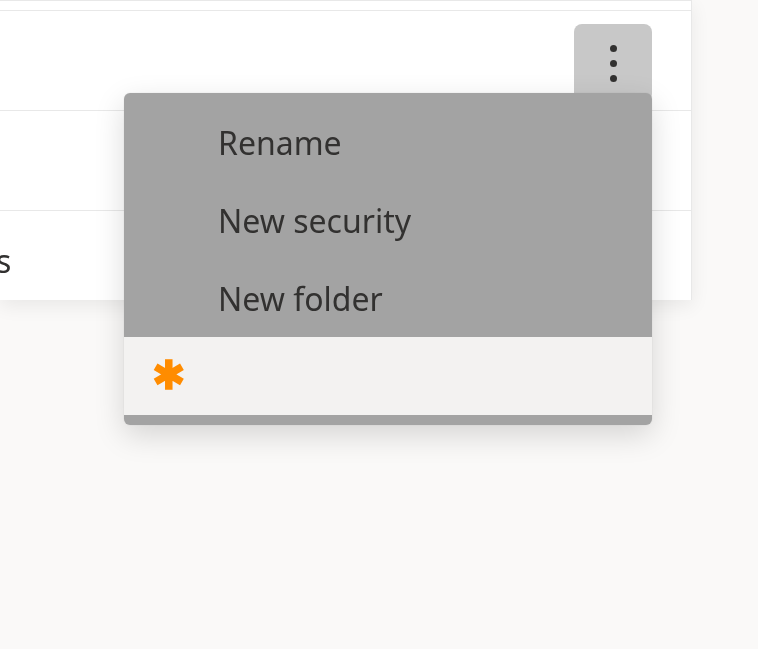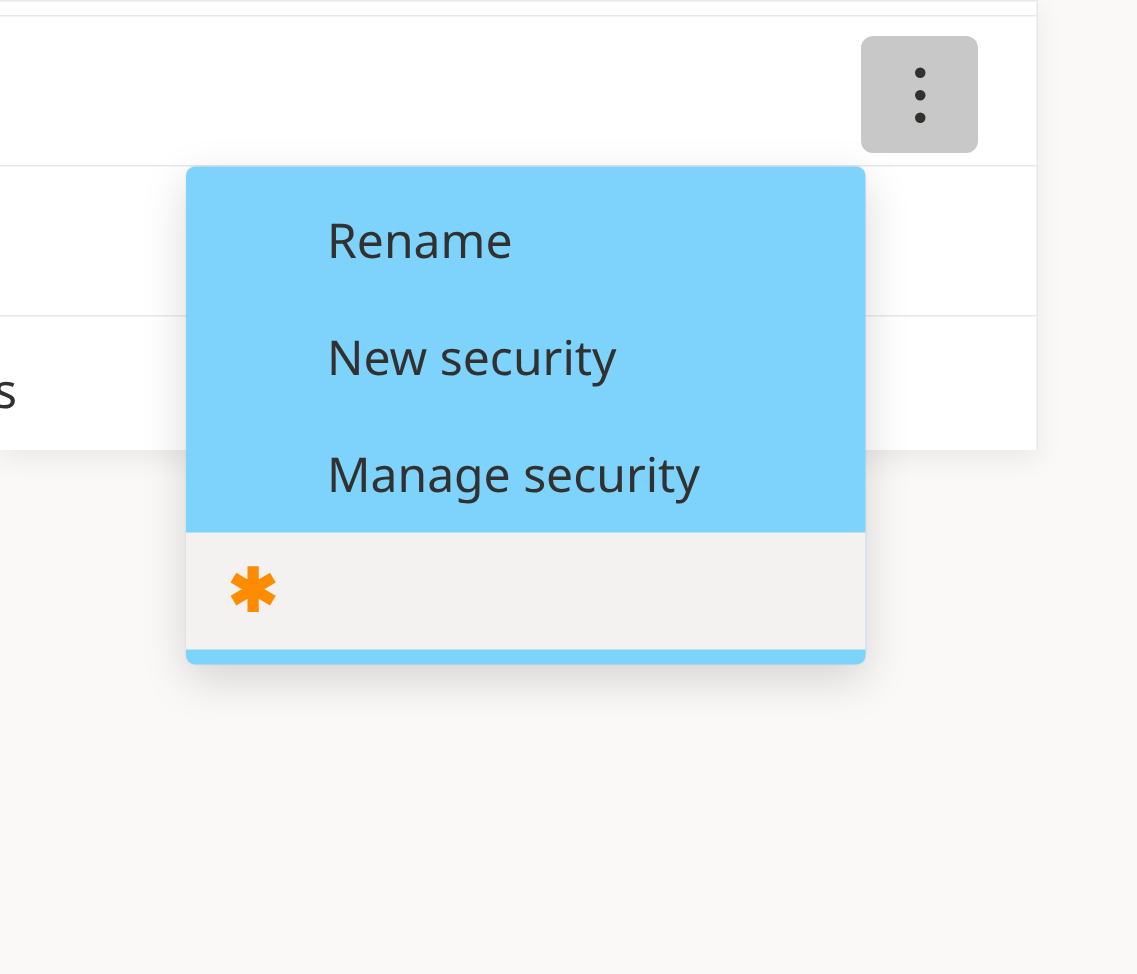--- a/index.html
+++ b/index.html
@@ -71,23 +71,23 @@
     width: 7px;
     height: 7px;
     background: #323130;
     border-radius: 50%;
   }
 
   
   .menu {
     position: absolute;
     left: 124px;
-    top: 111px;
-    width: 453px;
-    background: #7dd3fc;
+    top: 93px;
+    width: 528px;
+    background: #a3a3a3;
     border-radius: 6px;
     box-shadow: 0 10px 30px rgba(0,0,0,0.15), 0 0 0 1px rgba(0,0,0,0.02);
     padding: 10px 0;
   }
   .menu-item {
     display: flex;
     align-items: center;
     height: 78px;
     padding: 0 28px 0 28px;
     font-size: 32px;
@@ -138,25 +138,25 @@
     <div class="menu-item">
       <span class="icon-slot"></span>
       <span>Rename</span>
     </div>
 
     <div class="menu-item">
       <span class="icon-slot"></span>
       <span>New security</span>
     </div>
 
-
     <div class="menu-item">
       <span class="icon-slot"></span>
-      <span>Manage security</span>
+      <span>New folder</span>
     </div>
+
 
 
     <div class="menu-item highlight">
       <span class="icon-slot">
         <span class="star-icon">✱</span>
       </span>
     </div>
 
   </div>
 

